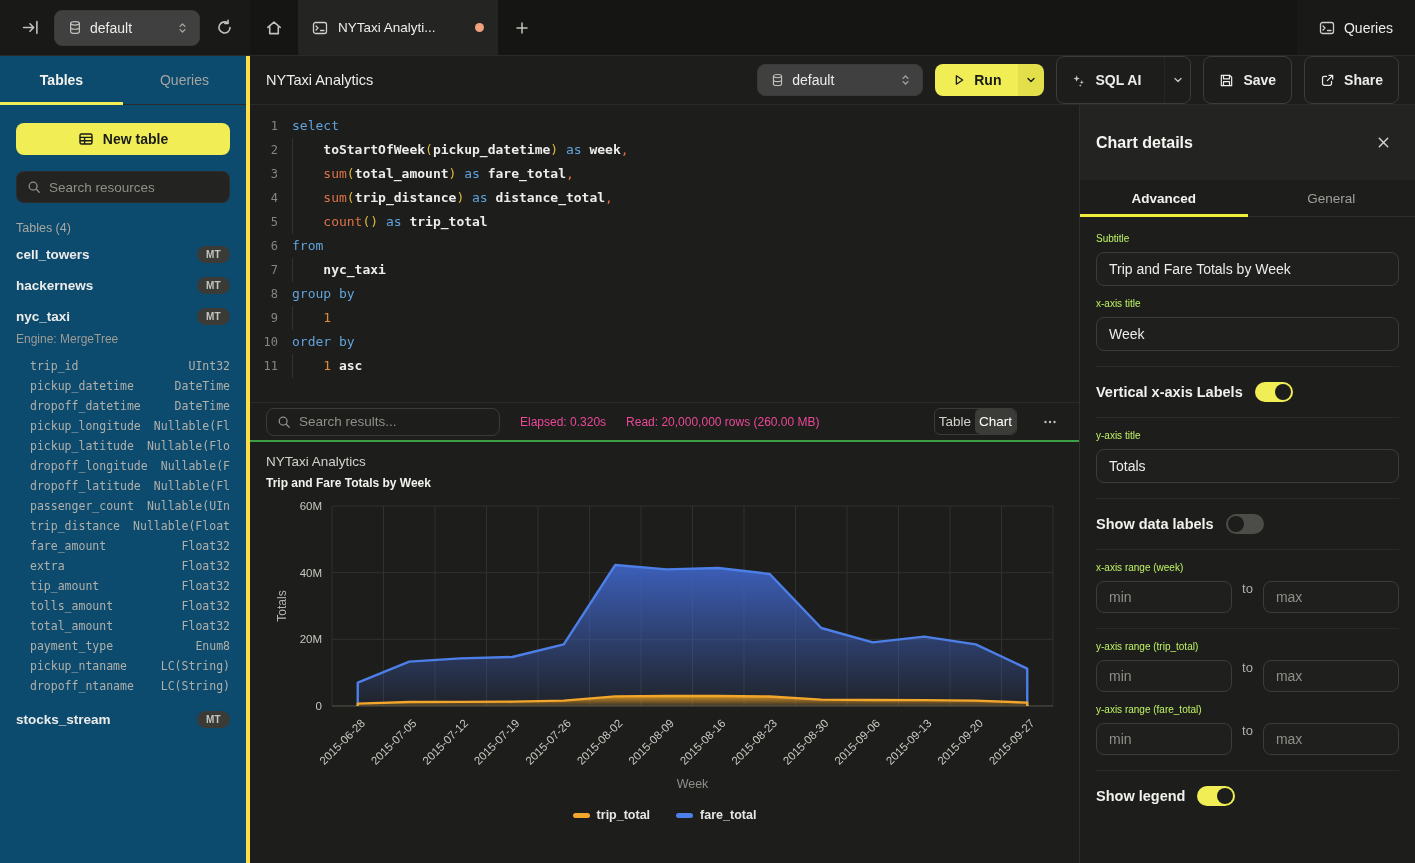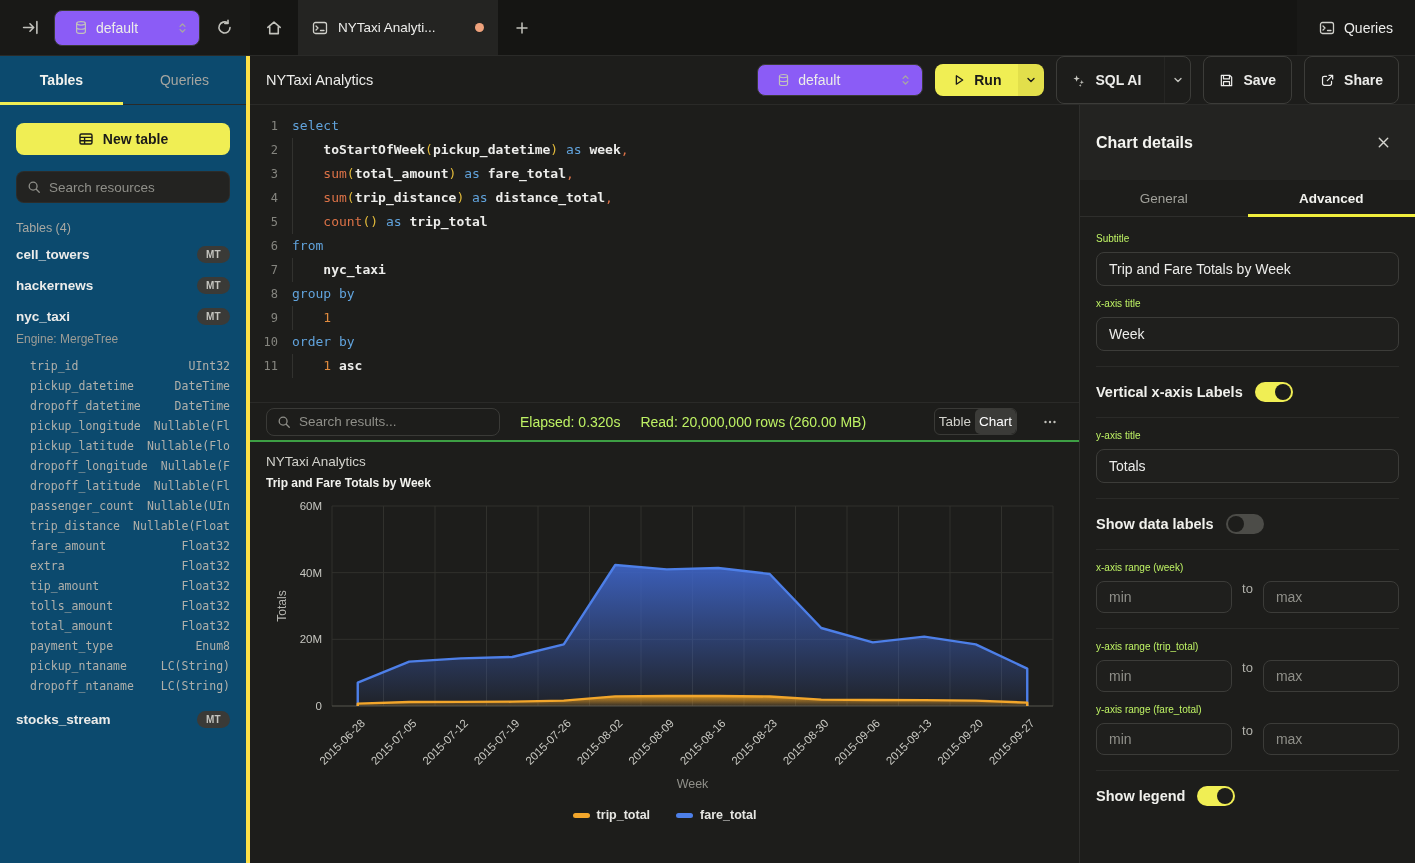--- a/index.html
+++ b/index.html
@@ -4,21 +4,21 @@
 <style>
   * { margin:0; padding:0; box-sizing:border-box; }
   html,body { width:1415px; height:863px; overflow:hidden; }
   body { font-family:"Liberation Sans", sans-serif; background:#1d1d1b; color:#ececea; font-size:14px; }
   .app { display:flex; flex-direction:column; width:1415px; height:863px; }
 
   
   .topbar { height:56px; flex:none; display:flex; align-items:stretch; background:#191917; border-bottom:1px solid #2a2a28; }
   .tb-left { width:250px; flex:none; display:flex; align-items:center; gap:10px; padding:0 12px 0 16px; }
   .icon-btn { width:28px; height:28px; display:flex; align-items:center; justify-content:center; border-radius:6px; color:#c2c2bc; cursor:pointer; flex:none; }
-  .db-pill { flex:1; height:36px; display:flex; align-items:center; gap:8px; padding:0 10px 0 19px; background:#8b5cf6; border:1px solid #3a3a37; border-radius:8px; cursor:pointer; }
+  .db-pill { flex:1; height:36px; display:flex; align-items:center; gap:8px; padding:0 10px 0 13px; background:#404040; border:1px solid #3a3a37; border-radius:8px; cursor:pointer; }
   .db-pill .lbl { font-size:14px; color:#ececea; flex:1; }
   .tabstrip { flex:1; display:flex; align-items:stretch; background:#151513; min-width:0; }
   .home-btn { width:48px; display:flex; align-items:center; justify-content:center; color:#c2c2bc; cursor:pointer; }
   .tab { width:200px; display:flex; align-items:center; gap:10px; padding:0 14px; background:#242422; cursor:pointer; }
   .tab .t-title { font-size:13.5px; color:#ececea; white-space:nowrap; overflow:hidden; flex:1; }
   .dot { width:9px; height:9px; border-radius:50%; background:#efa27c; flex:none; }
   .plus-btn { width:48px; display:flex; align-items:center; justify-content:center; color:#c2c2bc; font-size:19px; cursor:pointer; }
   .tb-right { display:flex; align-items:center; padding:0 22px; }
   .queries-btn { display:flex; align-items:center; gap:9px; color:#ececea; font-size:14px; cursor:pointer; }
 
@@ -63,21 +63,21 @@
   .eline { display:flex; line-height:24px; white-space:pre; }
   .eline .ln { width:28px; flex:none; text-align:right; color:#85857f; font-size:12px; }
   .eline .code { margin-left:14px; position:relative; }
   .eline.g .code::before { content:""; position:absolute; left:0; top:0; bottom:0; width:1px; background:#32322f; }
   .tok-kw { color:#61a3dc; } .tok-fn { color:#ececea; font-weight:bold; } .tok-id { color:#ececea; font-weight:bold; }
   .tok-ag { color:#dc7247; } .tok-pr { color:#e2ba3a; } .tok-cm { color:#dc7247; } .tok-nm { color:#e08a3e; } .tok-pl { color:#d6d6d2; }
 
   
   .results-bar { height:38px; flex:none; display:flex; align-items:center; gap:20px; padding:0 16px; border-top:1px solid #2a2a28; }
   .rb-search { width:234px; height:28px; margin-top:0; flex:none; background:transparent; border:1px solid #3a3a37; }
-  .rb-stat { font-size:14px; color:#bef264; white-space:nowrap; }
+  .rb-stat { font-size:12px; color:#ec4899; white-space:nowrap; }
   .rb-spacer { flex:1; }
   .seg { display:flex; border:1px solid #3a3a37; border-radius:6px; overflow:hidden; flex:none; }
   .seg-item { padding:5px 4px; font-size:13.5px; color:#d2d2cc; cursor:pointer; }
   .seg-item.active { background:#3b3b38; color:#ffffff; border-radius:5px; }
   .more-btn { width:26px; height:26px; display:flex; align-items:center; justify-content:center; color:#c2c2bc; cursor:pointer; }
   .progress { height:2px; flex:none; background:#3d9f44; }
 
   
   .chart-panel { flex:1; position:relative; min-height:0; }
   .ch-title { position:absolute; left:16px; top:12px; font-size:13.5px; color:#d2d2cc; }
@@ -464,25 +464,25 @@
         <aside class="details">
           <div class="det-header">
             <span class="t">Chart details</span>
             <span class="det-close">
               <svg class="ico" width="15" height="15" viewBox="0 0 16 16" fill="none" stroke="currentColor" stroke-width="1.5" stroke-linecap="round">
                   <path d="M3.5 3.5l9 9M12.5 3.5l-9 9"></path>
                 </svg>
             </span>
           </div>
           <div class="det-tabs">
+            <div class="det-tab active">
+                <span>Advanced</span>
+              </div>
             <div class="det-tab">
                 <span>General</span>
-              </div>
-            <div class="det-tab active">
-                <span>Advanced</span>
               </div>
           </div>
           <div class="det-content">
             <div class="f-label">Subtitle</div>
             <input class="field" type="text" value="Trip and Fare Totals by Week" style="">
             <div class="f-label">x-axis title</div>
             <input class="field" type="text" value="Week" style="">
             <div class="divider"></div>
             <div class="toggle-row">
               <span>Vertical x-axis Labels</span>

